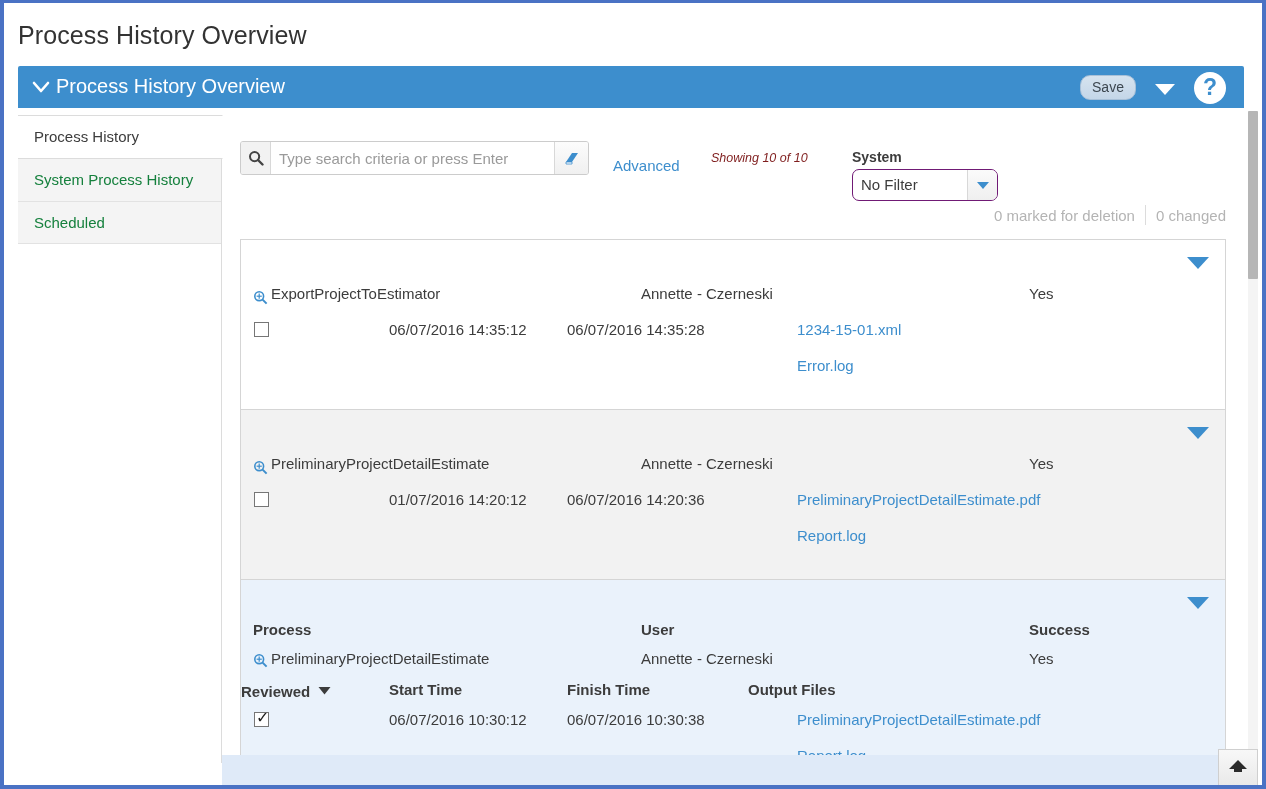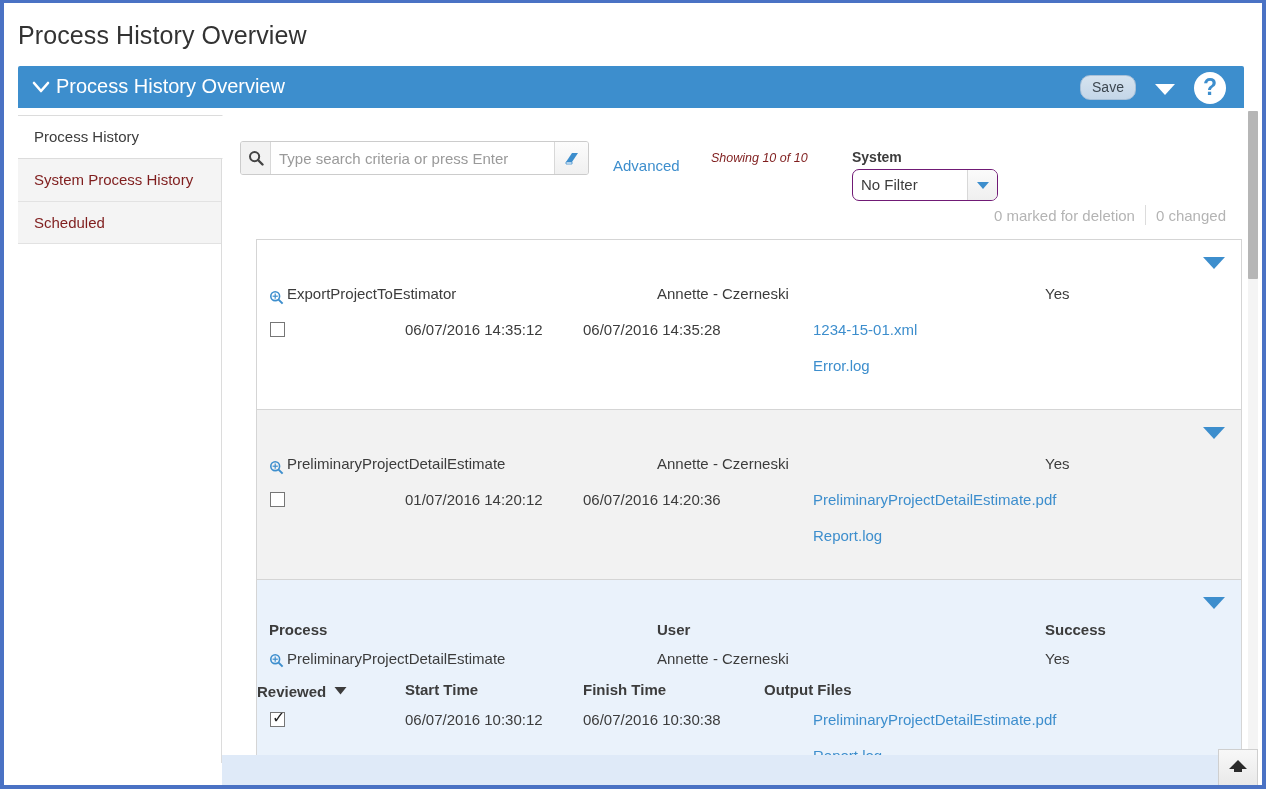--- a/index.html
+++ b/index.html
@@ -85,21 +85,21 @@
   
   .sidebar {
     position: absolute;
     left: 14px; top: 112px;
     width: 204px;
   }
   .tab {
     position: relative;
     padding: 10px 14px 10px 16px;
     font-size: 15px;
-    color: #7f1d1d;
+    color: #15803d;
     background: #f4f4f4;
     border-bottom: 1px solid #e2e2e2;
     cursor: pointer;
     line-height: 1.45;
   }
   .tab.active {
     background: #ffffff;
     color: #3c3c3c;
     border: 1px solid #dcdcdc;
     border-left: none;
@@ -228,21 +228,20 @@
     margin: 0 10px;
   }
   
   .cards {
     position: absolute;
     left: 18px; top: 124px;
     width: 986px;
     border: 1px solid #d5d5d5;
     border-bottom: none;
     background: #ffffff;
-    margin-left: 16px;
   }
   .card {
     position: relative;
     height: 170px;
     border-bottom: 1px solid #d5d5d5;
     padding: 0;
   }
   .card.white { background: #ffffff; }
   .card.gray  { background: #f2f2f2; }
   .card.blue  { background: #eaf2fb; height: 175px; border-bottom: none; }

